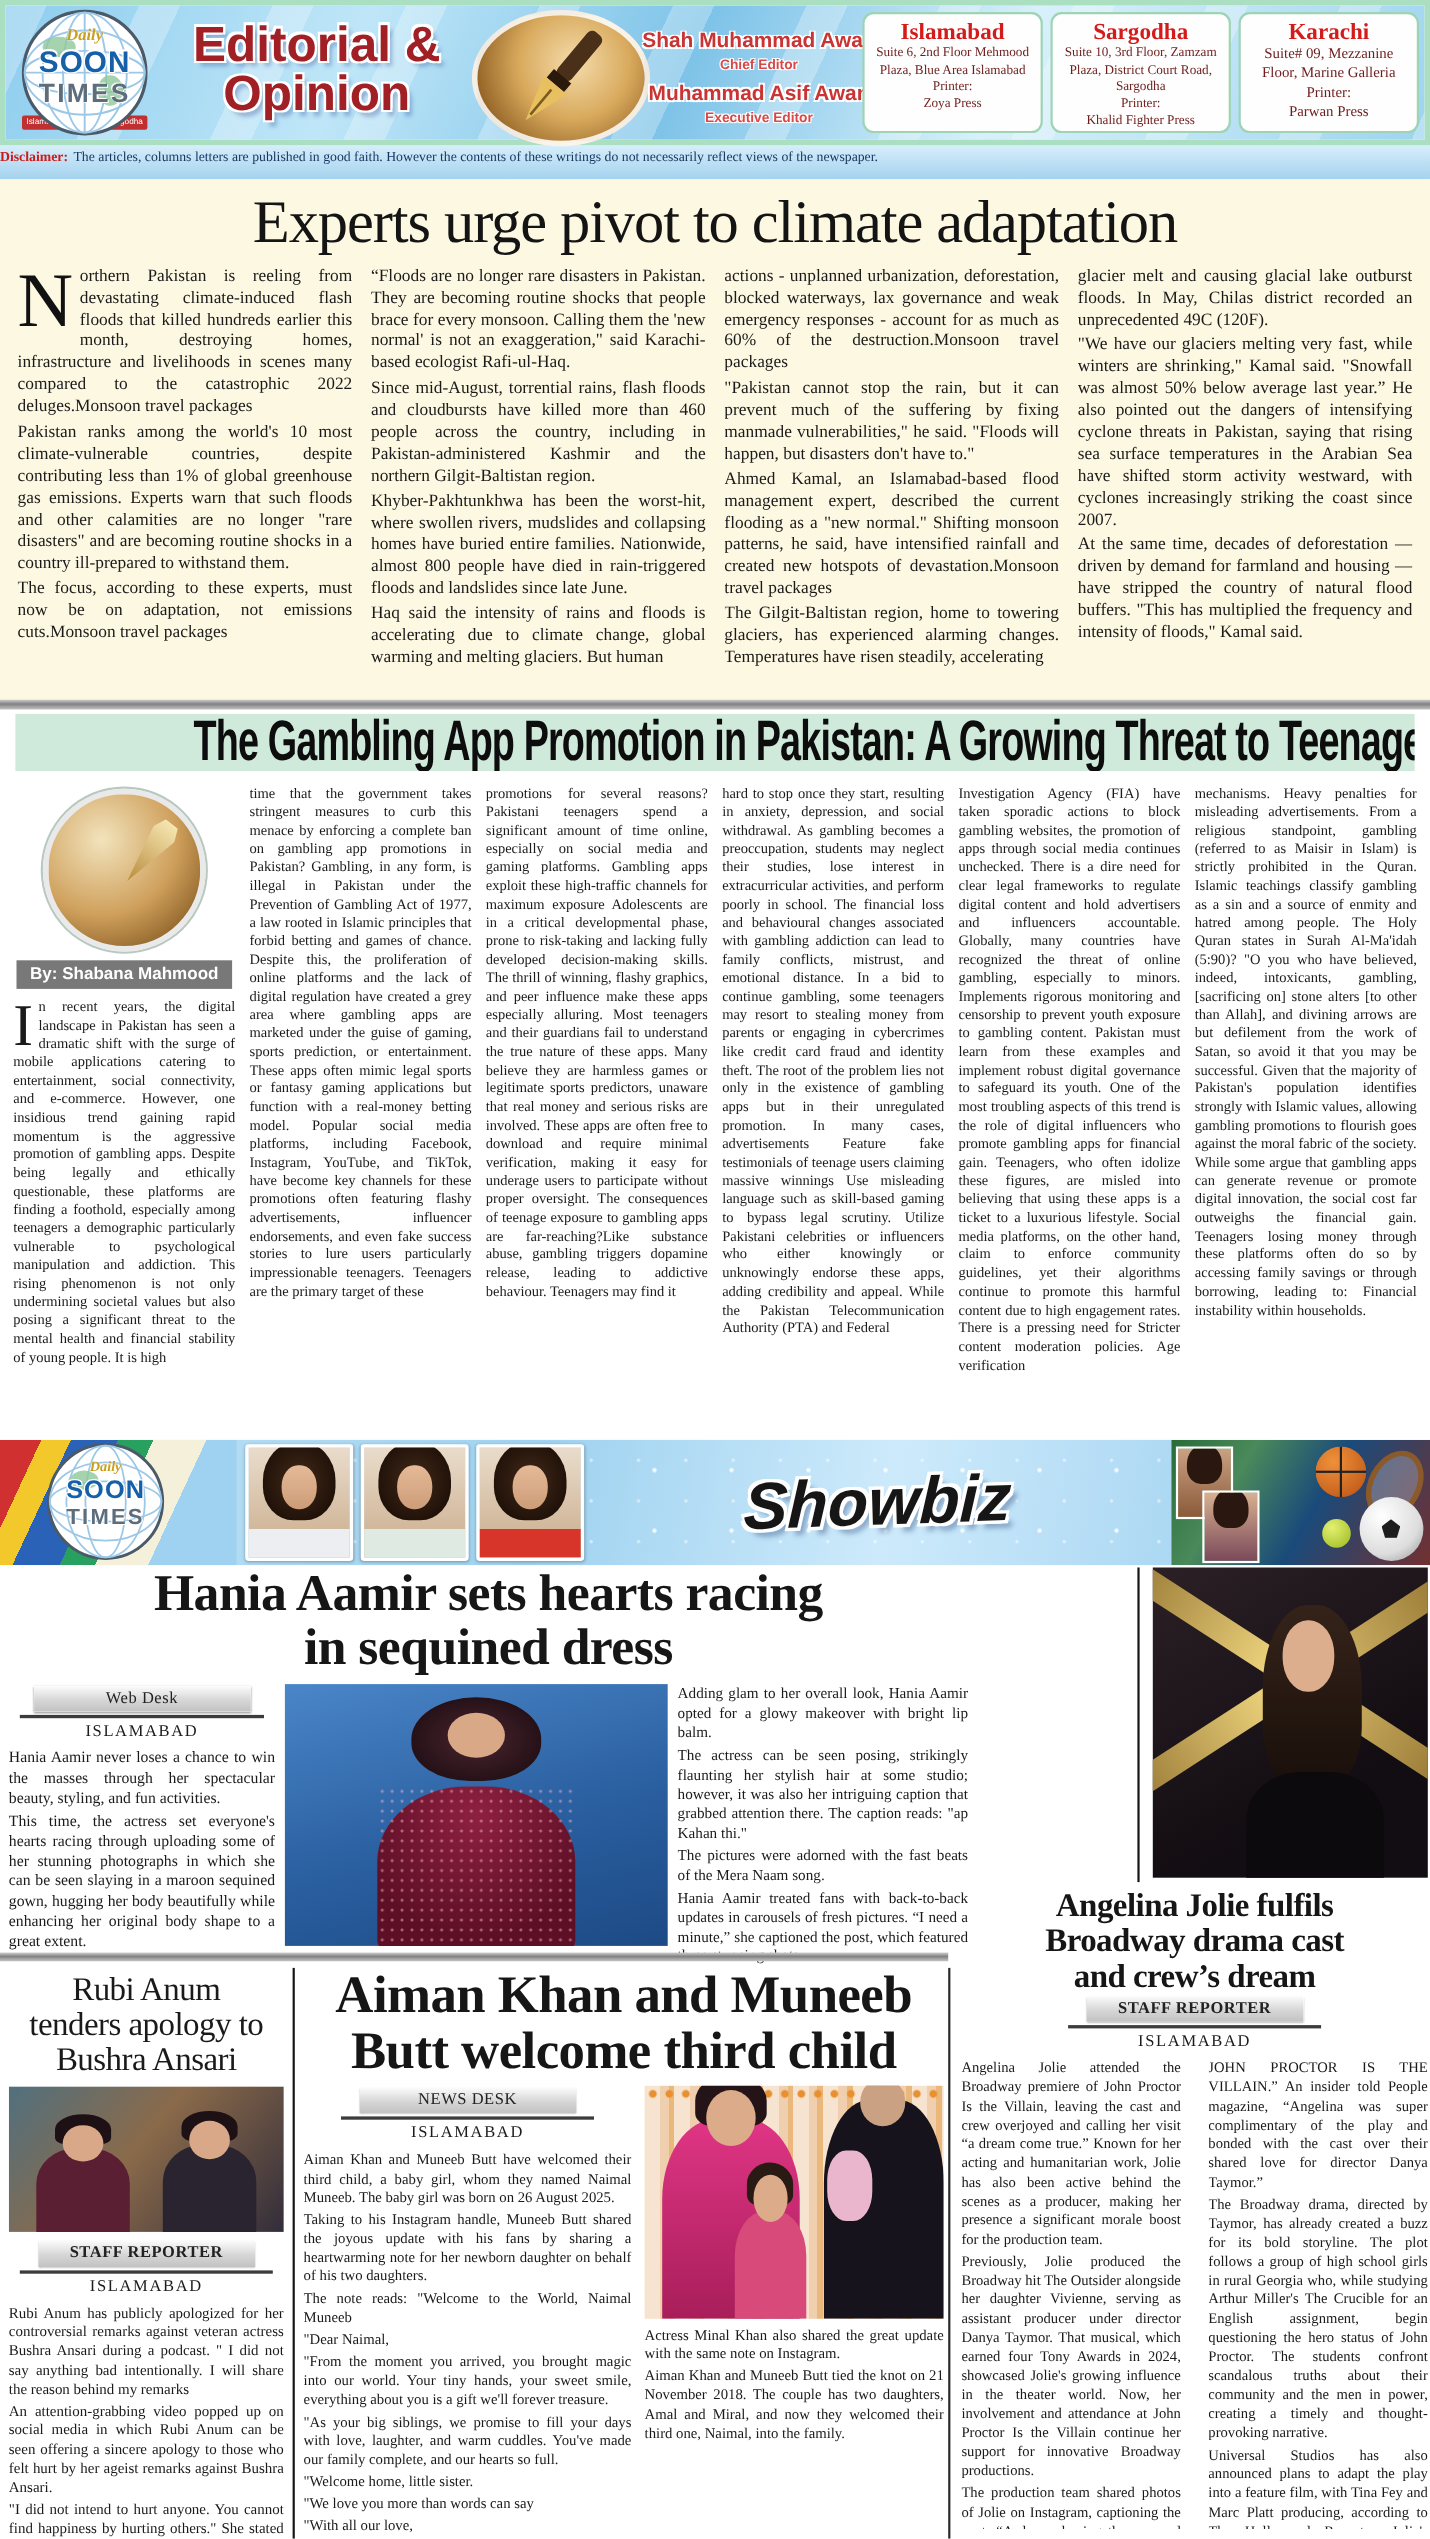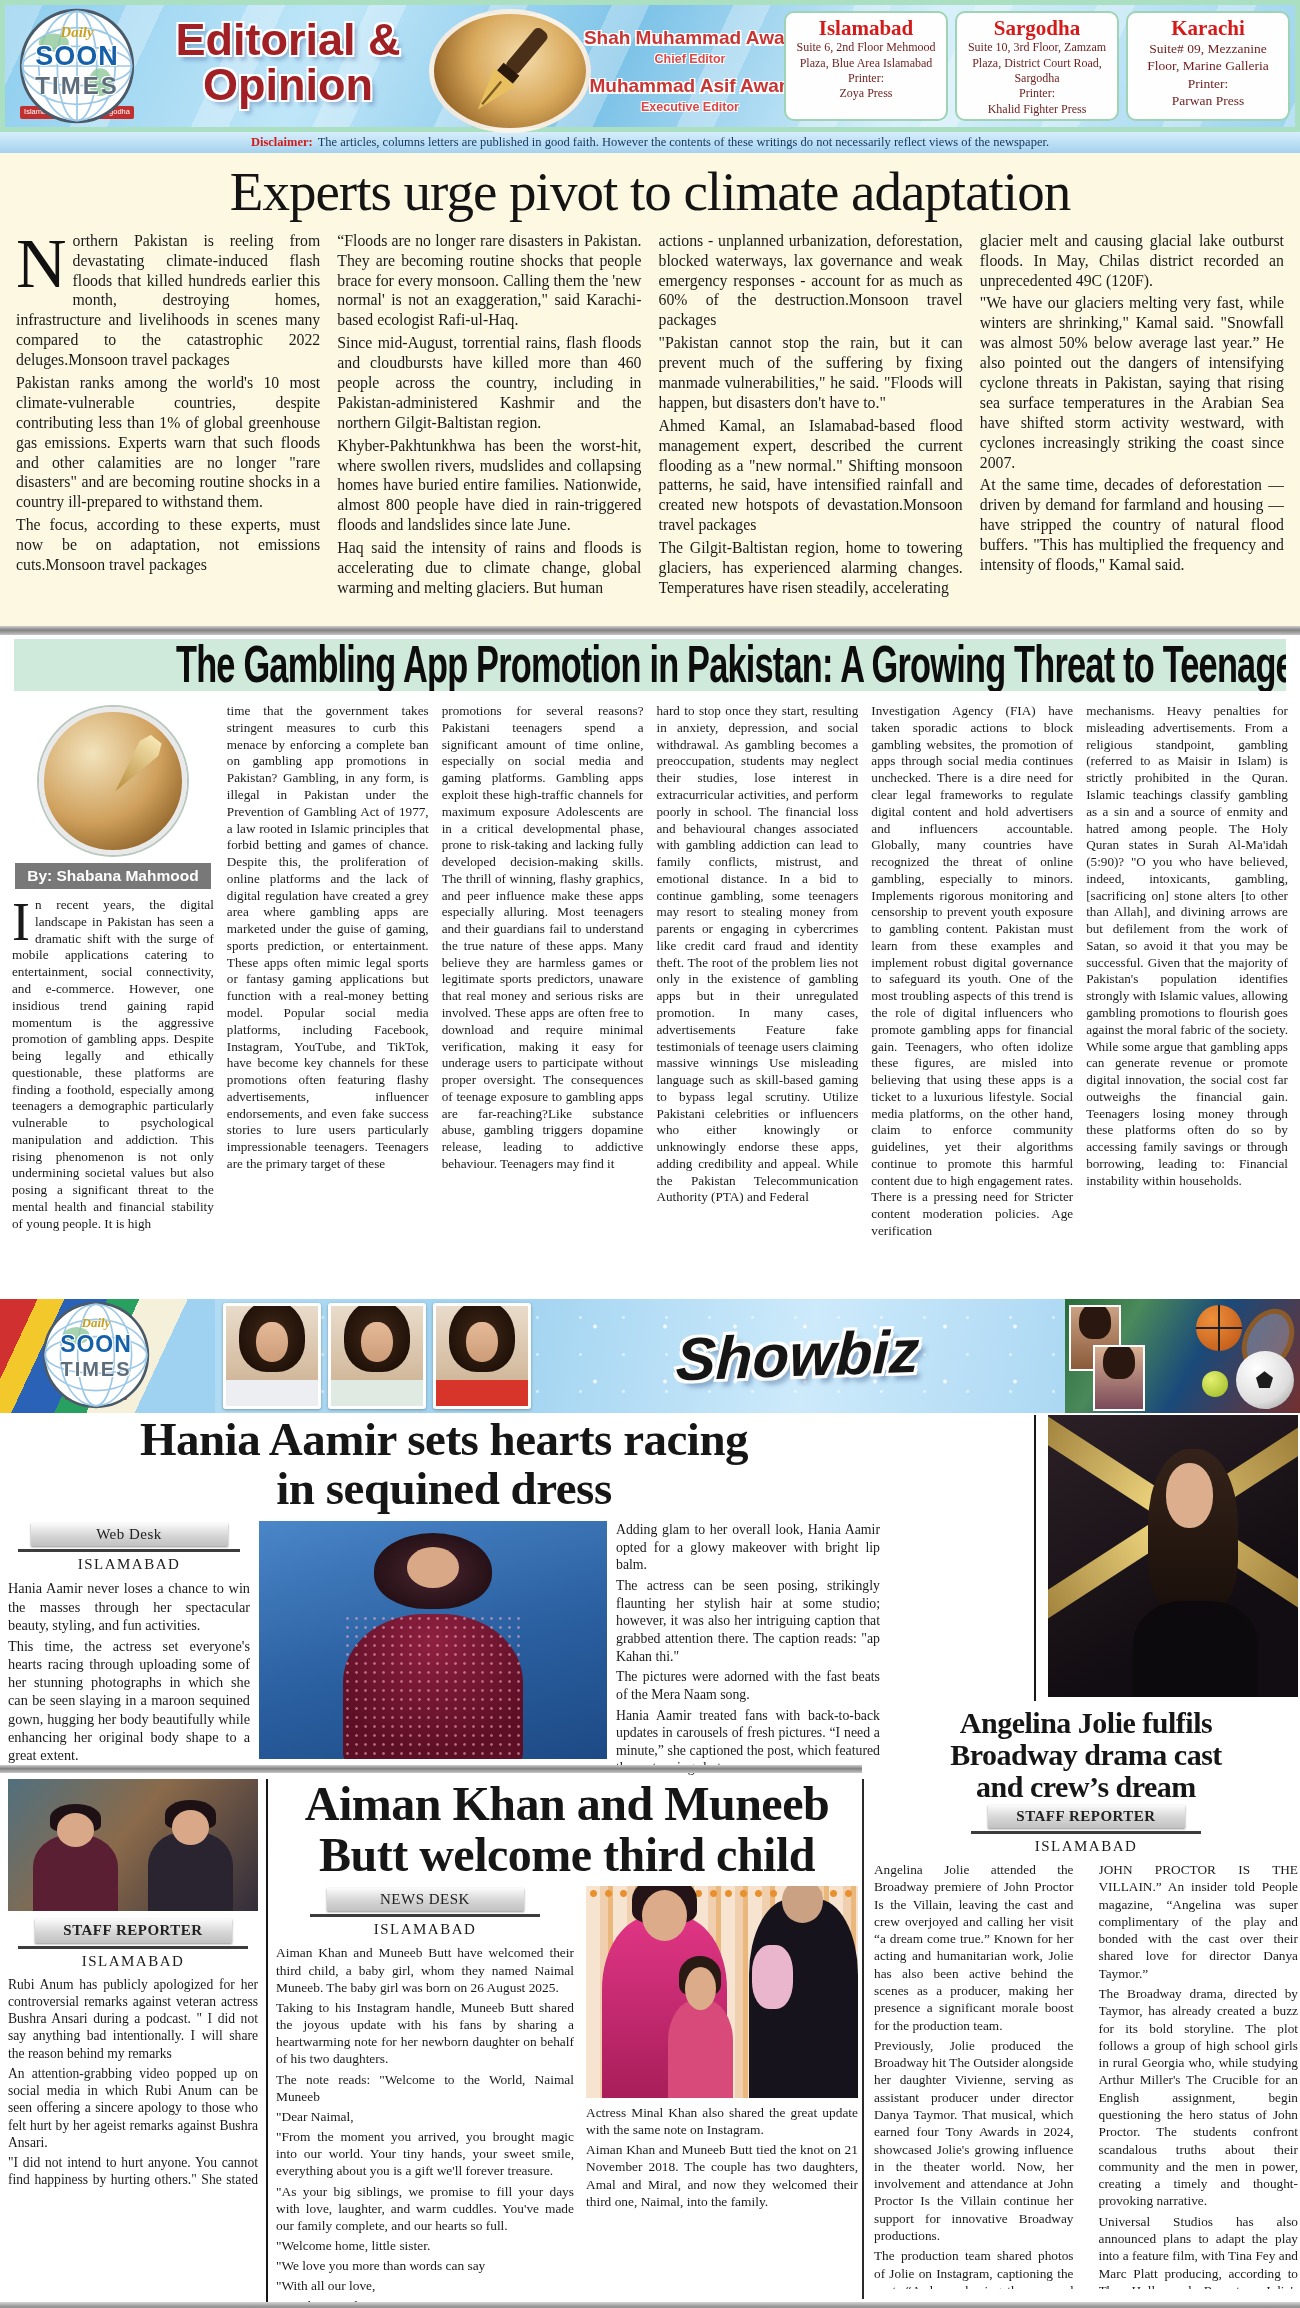--- a/index.html
+++ b/index.html
@@ -34,22 +34,22 @@
   .ed-name{font:bold 19px "Liberation Sans",sans-serif;color:#c93434;
       text-shadow:-1.5px -1.5px 0 #fff,1.5px -1.5px 0 #fff,-1.5px 1.5px 0 #fff,1.5px 1.5px 0 #fff;}
   .ed-role{font:bold 12.5px "Liberation Sans",sans-serif;color:#d84848;margin:3px 0 9px;
       text-shadow:-1px -1px 0 #fff,1px -1px 0 #fff,-1px 1px 0 #fff,1px 1px 0 #fff;}
   .offices{position:absolute;right:5px;top:6px;display:flex;gap:7px;}
   .office{width:152px;background:#fdfefd;border:2px solid #9ed4b4;border-radius:10px;
       text-align:center;padding:3px 4px 2px;}
   .office .city{font:bold 21px/1.15 "Liberation Serif",serif;color:#d51a1a;}
   .office .addr{font:12px/1.28 "Liberation Serif",serif;color:#6e1d1d;}
   .office.karachi .addr{font-size:13.5px;}
-  .disclaimer{height:21px;background:linear-gradient(180deg,#d7eefb,#a4d2ee);
-      font:12.5px/21px "Liberation Serif",serif;color:#15355e;text-align:center;}
+  .disclaimer{height:31px;background:linear-gradient(180deg,#d7eefb,#a4d2ee);
+      font:12.5px/21px "Liberation Serif",serif;color:#15355e;}
   .disc-label{color:#cf1a1a;font-weight:bold;margin-right:5px;}
 
   
   .climate{background:#fdf8e2;height:473px;overflow:hidden;}
   .climate h1{margin:10px 0 6px;text-align:center;font:normal 55px/1.05 "Liberation Serif",serif;
       color:#141414;letter-spacing:-1px;}
   .climate-cols{display:flex;gap:17px;padding:4px 16px;height:382px;overflow:hidden;}
   .ccol{flex:1;font-size:15.8px;line-height:1.26;overflow:hidden;}
   .just{text-align:justify;margin:0 0 3px;}
   .dc{float:left;font:normal 70px/0.78 "Liberation Serif",serif;padding:6px 6px 0 0;color:#111;}
@@ -453,20 +453,25 @@
         <div class="jcol">
           <p class="just">JOHN PROCTOR IS THE VILLAIN.” An insider told People magazine, “Angelina was super complimentary of the play and bonded with the cast over their shared love for director Danya Taymor.”</p>
           <p class="just">The Broadway drama, directed by Taymor, has already created a buzz for its bold storyline. The plot follows a group of high school girls in rural Georgia who, while studying Arthur Miller's The Crucible for an English assignment, begin questioning the hero status of John Proctor. The students confront scandalous truths about their community and the men in power, creating a timely and thought-provoking narrative.</p>
           <p class="just">Universal Studios has also announced plans to adapt the play into a feature film, with Tina Fey and Marc Platt producing, according to The Hollywood Reporter. Jolie's engagement with the stage production underscores her commitment to supporting projects that blend entertainment with socially relevant storytelling.</p>
         </div>
       </div>
     </div>
 
     <div class="row2">
       <div class="rubi">
+        <h3>
+          <span>Rubi Anum</span><br>
+          <span>tenders apology to</span><br>
+          <span>Bushra Ansari</span>
+        </h3>
         <div class="rubi-photo">
           <span class="person rp1"></span>
             <span class="person rp2"></span>
         </div>
         <div class="byline">
           <span class="badge" style="font-weight:bold">STAFF REPORTER</span>
           <div class="badge-line"></div>
           <div class="dateline">ISLAMABAD</div>
         </div>
         <div class="rubi-text">

